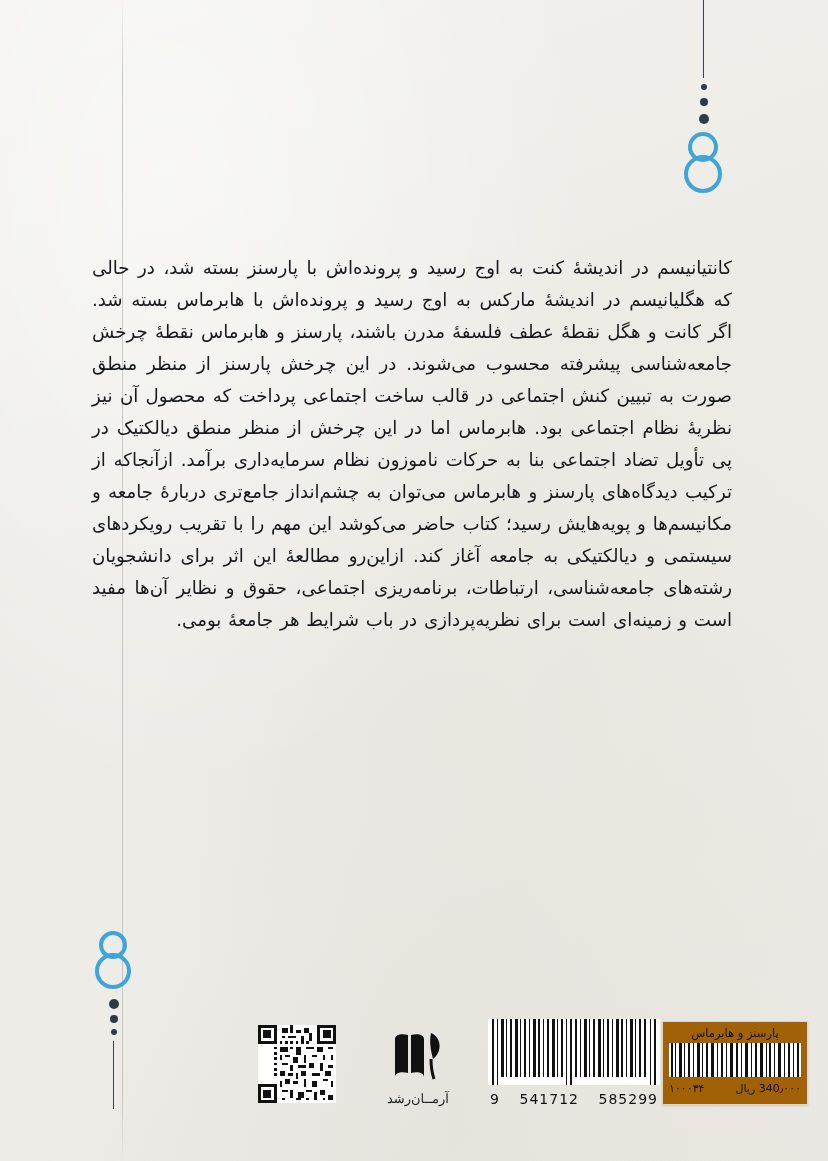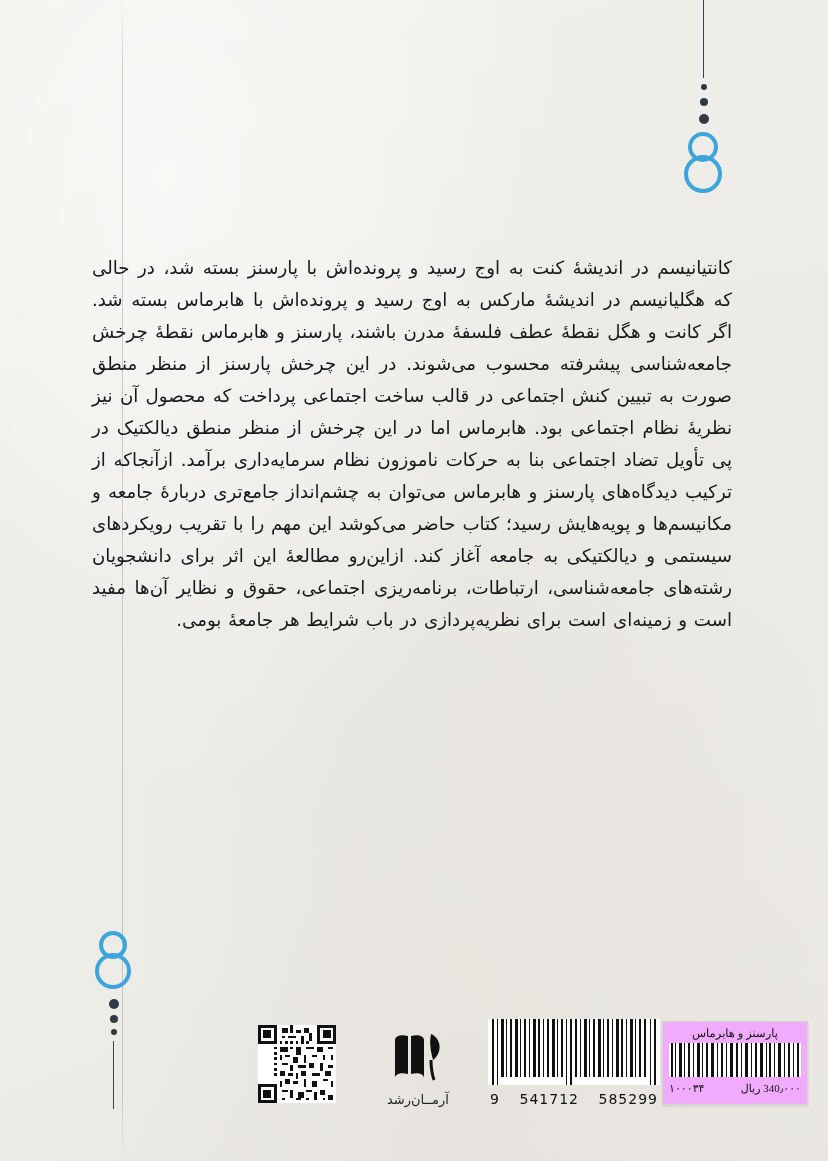--- a/index.html
+++ b/index.html
@@ -117,20 +117,21 @@
     text-align: center;
   }
   .publisher .mark { display: block; }
   .publisher .pub-name {
     display: block;
     margin-top: 2px;
     font-size: 13px;
     color: #1b1d21;
     direction: rtl;
     letter-spacing: 3px;
+    font-family: Liberation Serif, serif;
   }
 
   
   .barcode-wrap {
     position: absolute;
     left: 488px;
     bottom: 14px;
     width: 172px;
   }
   .barcode-bars {
@@ -149,27 +150,26 @@
     padding: 0 2px;
   }
 
   
   .sticker {
     position: absolute;
     left: 662px;
     bottom: 16px;
     width: 146px;
     height: 84px;
-    background: #f0abfc;
+    background: #a16207;
     border: 1px solid #d8d6d0;
     box-shadow: 0 1px 2px rgba(0,0,0,0.13);
     padding: 4px 6px;
     box-sizing: border-box;
     direction: rtl;
-    font-family: Liberation Serif, serif;
   }
   .sticker .st-title {
     font-size: 11.5px;
     color: #111;
     text-align: center;
     line-height: 14px;
   }
   .sticker .st-bars {
     height: 34px;
     width: 100%;

